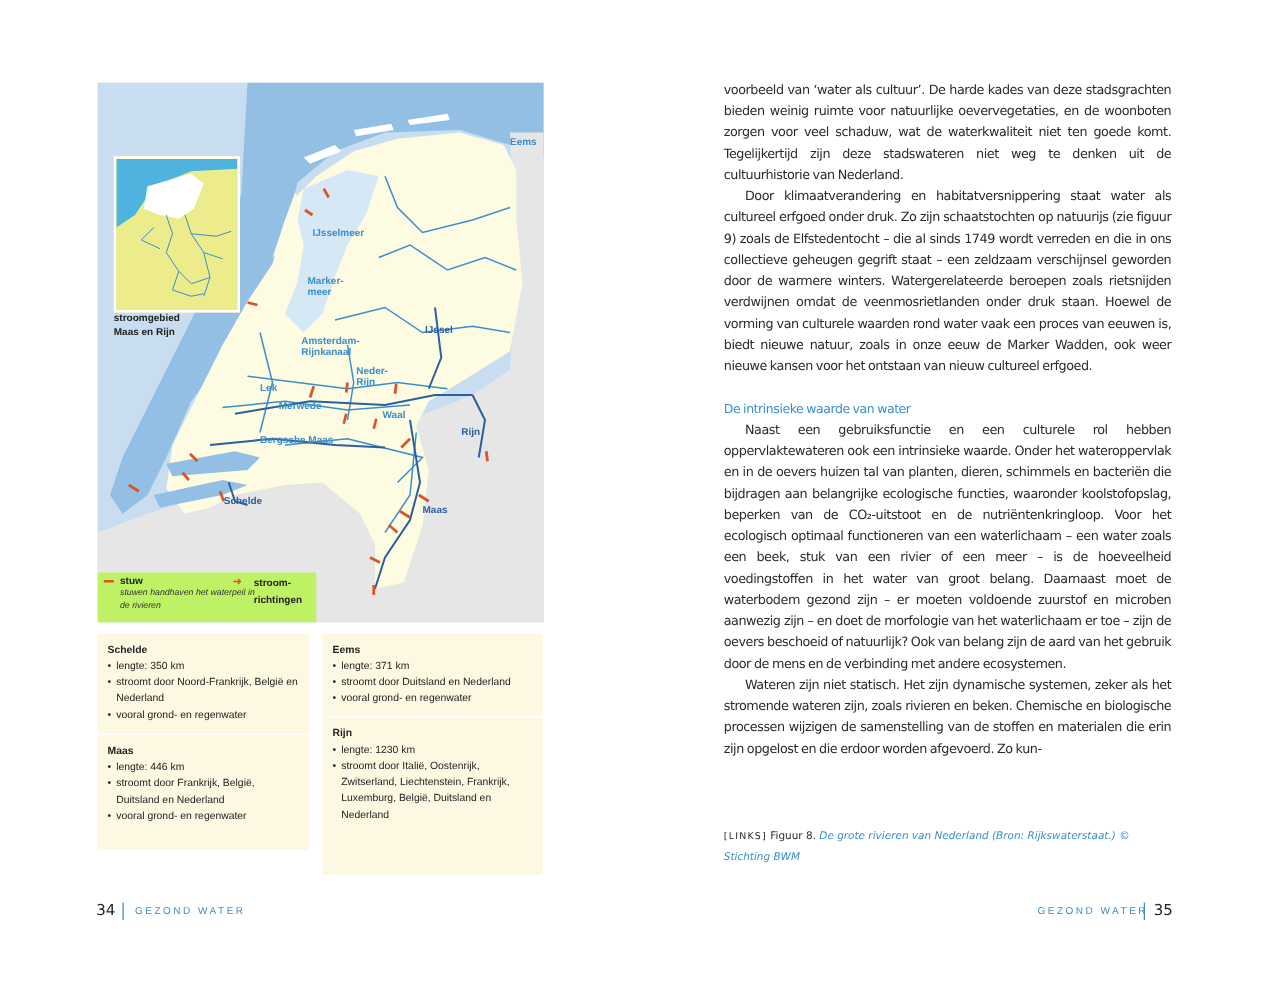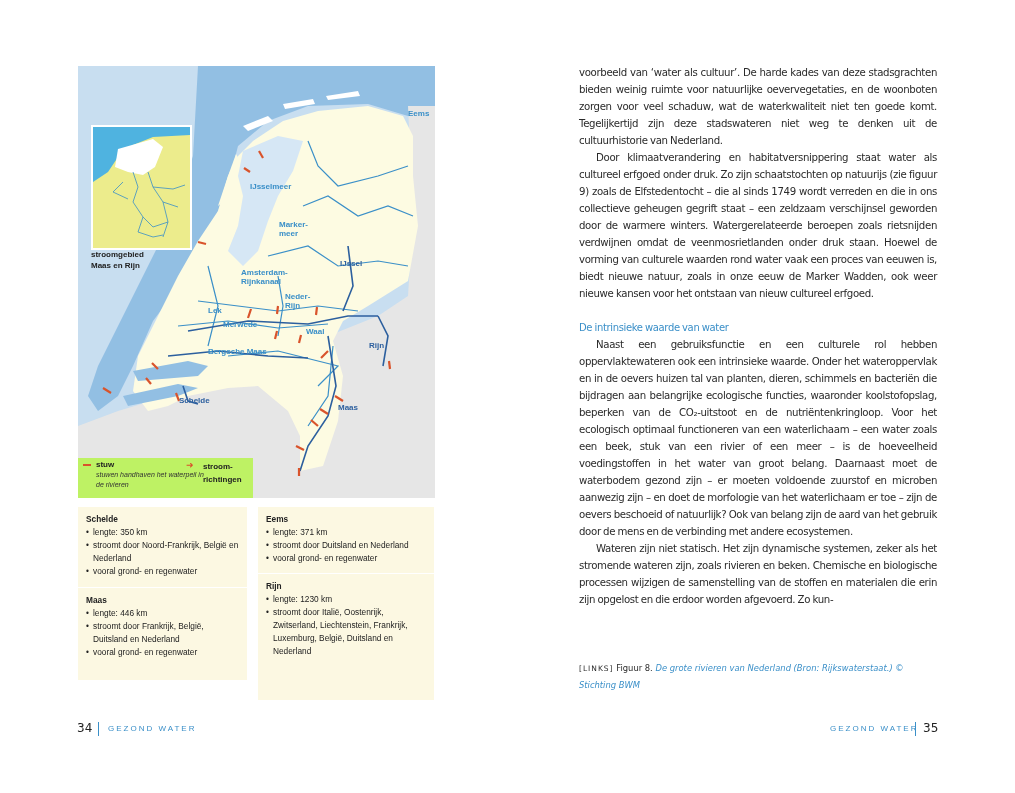--- a/index.html
+++ b/index.html
@@ -134,21 +134,21 @@
       <path d="M73,318 L68,312"></path>
       <path d="M33,327 L25,322"></path>
       <path d="M101,335 L98,327"></path>
       <path d="M312,303 L311,295"></path>
       <path d="M221,410 L221,402"></path>
     </g>
   </svg>
 
   <div class="map-label" style="left:330px;top:43px;">Eems</div>
   <div class="map-label" style="left:172px;top:116px;">IJsselmeer</div>
-  <div class="map-label" style="left:168px;top:154px;margin-left:33px;">Marker-
+  <div class="map-label" style="left:168px;top:154px;">Marker-
 meer</div>
   <div class="map-label dark" style="left:262px;top:193px;">IJssel</div>
   <div class="map-label" style="left:163px;top:202px;">Amsterdam-
 Rijnkanaal</div>
   <div class="map-label" style="left:207px;top:226px;">Neder-
 Rijn</div>
   <div class="map-label" style="left:130px;top:240px;">Lek</div>
   <div class="map-label" style="left:145px;top:254px;">Merwede</div>
   <div class="map-label" style="left:228px;top:261px;">Waal</div>
   <div class="map-label dark" style="left:291px;top:275px;">Rijn</div>

